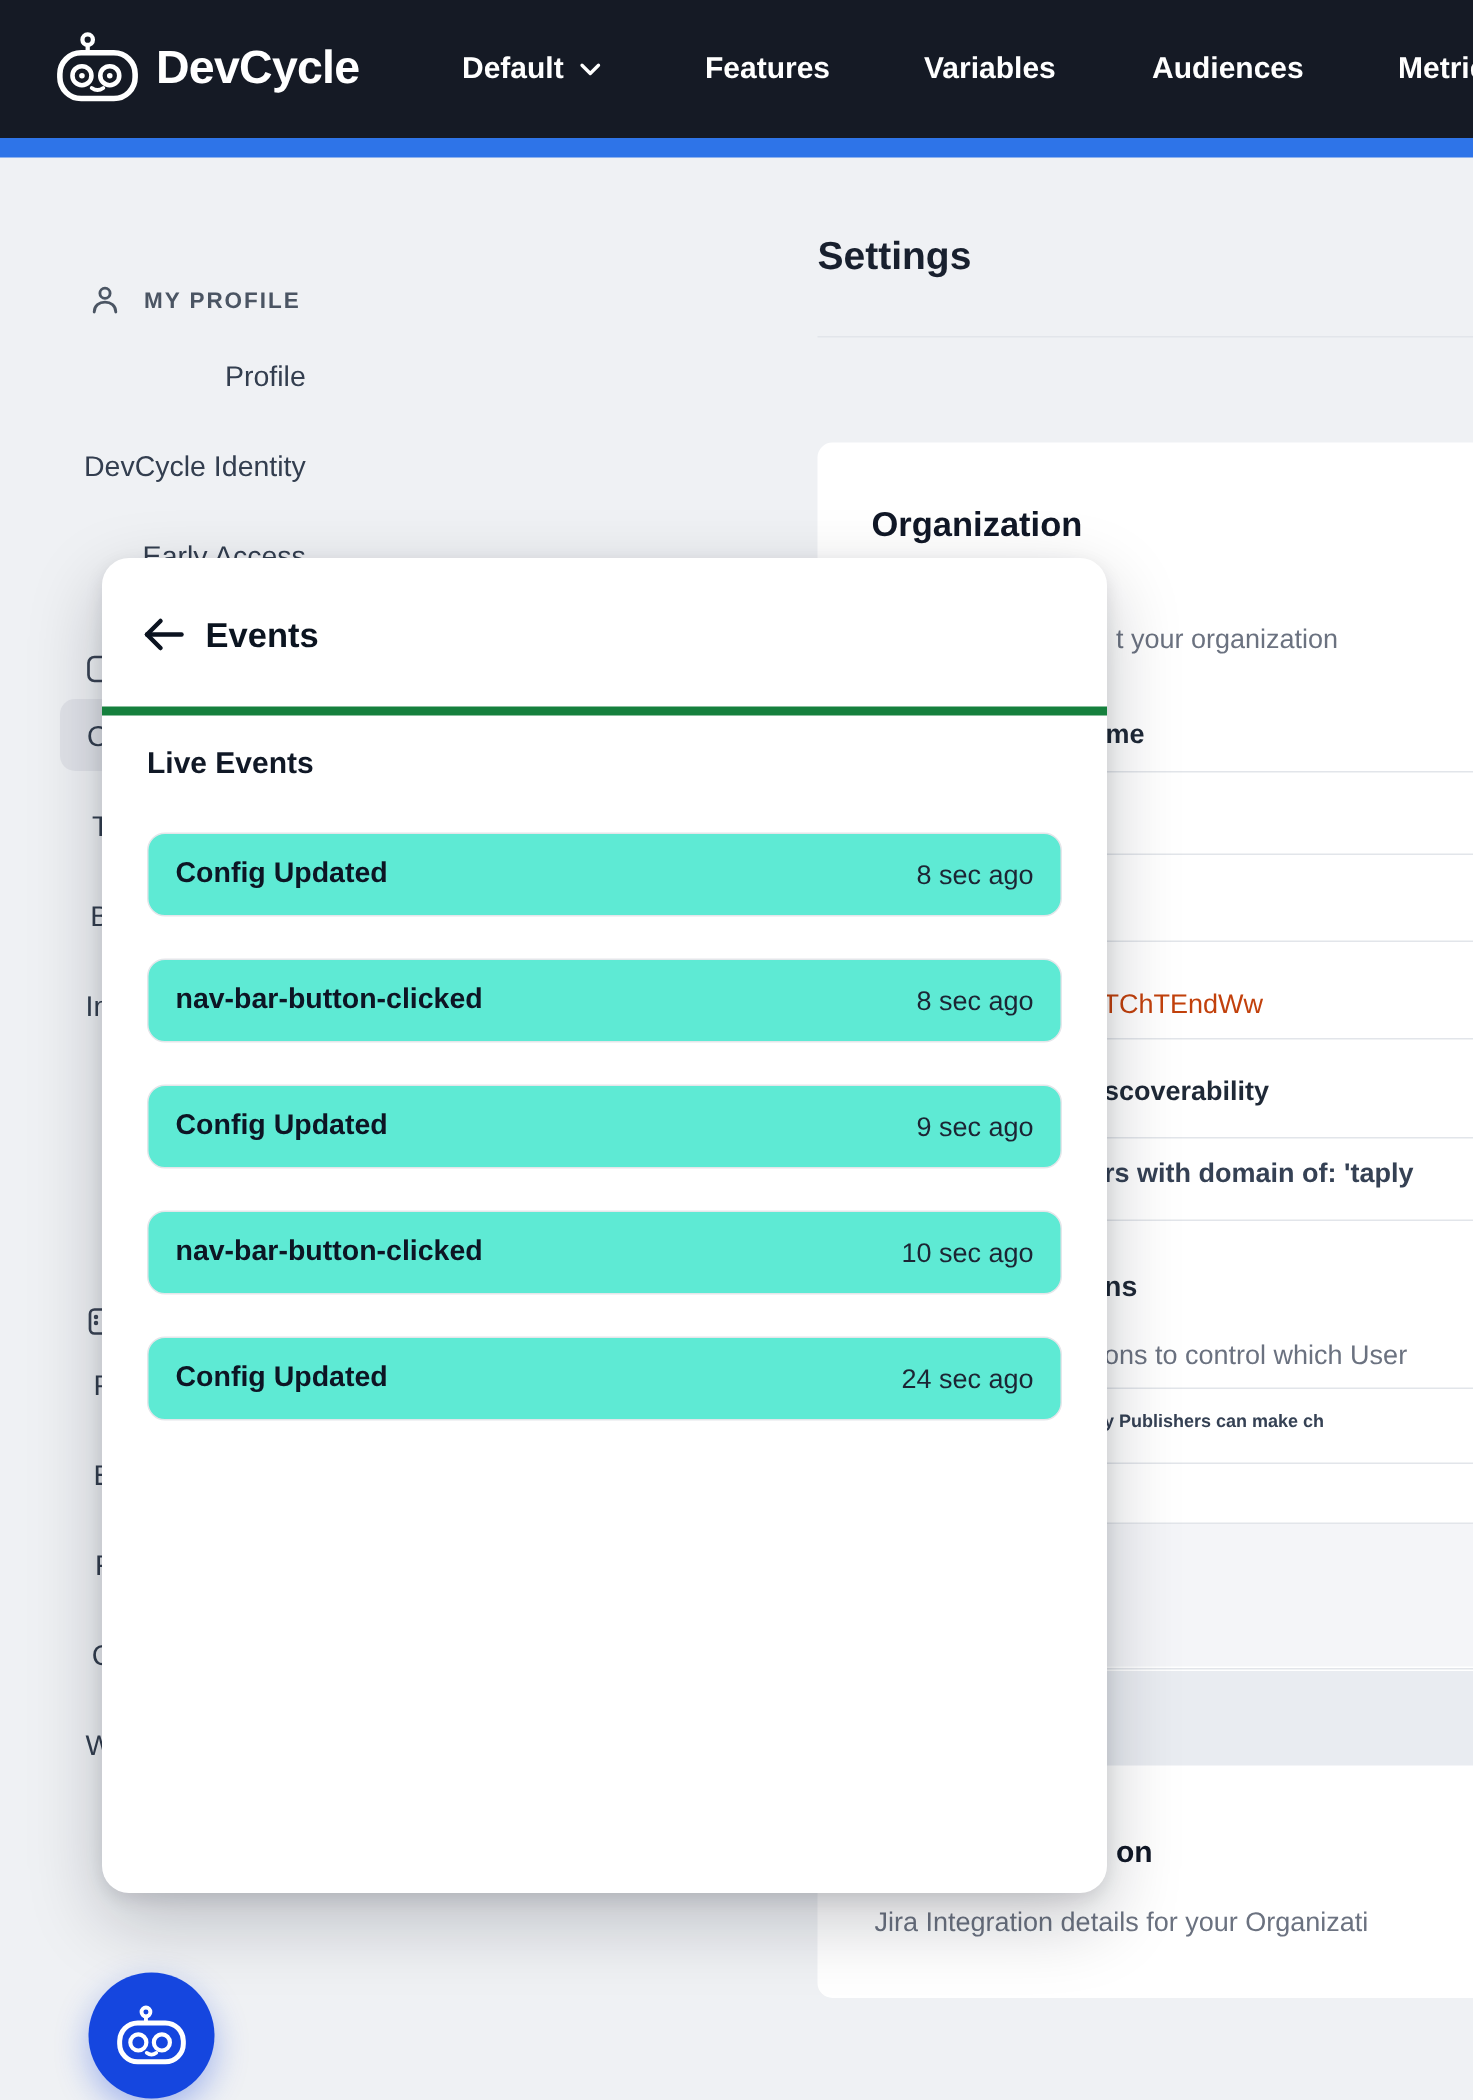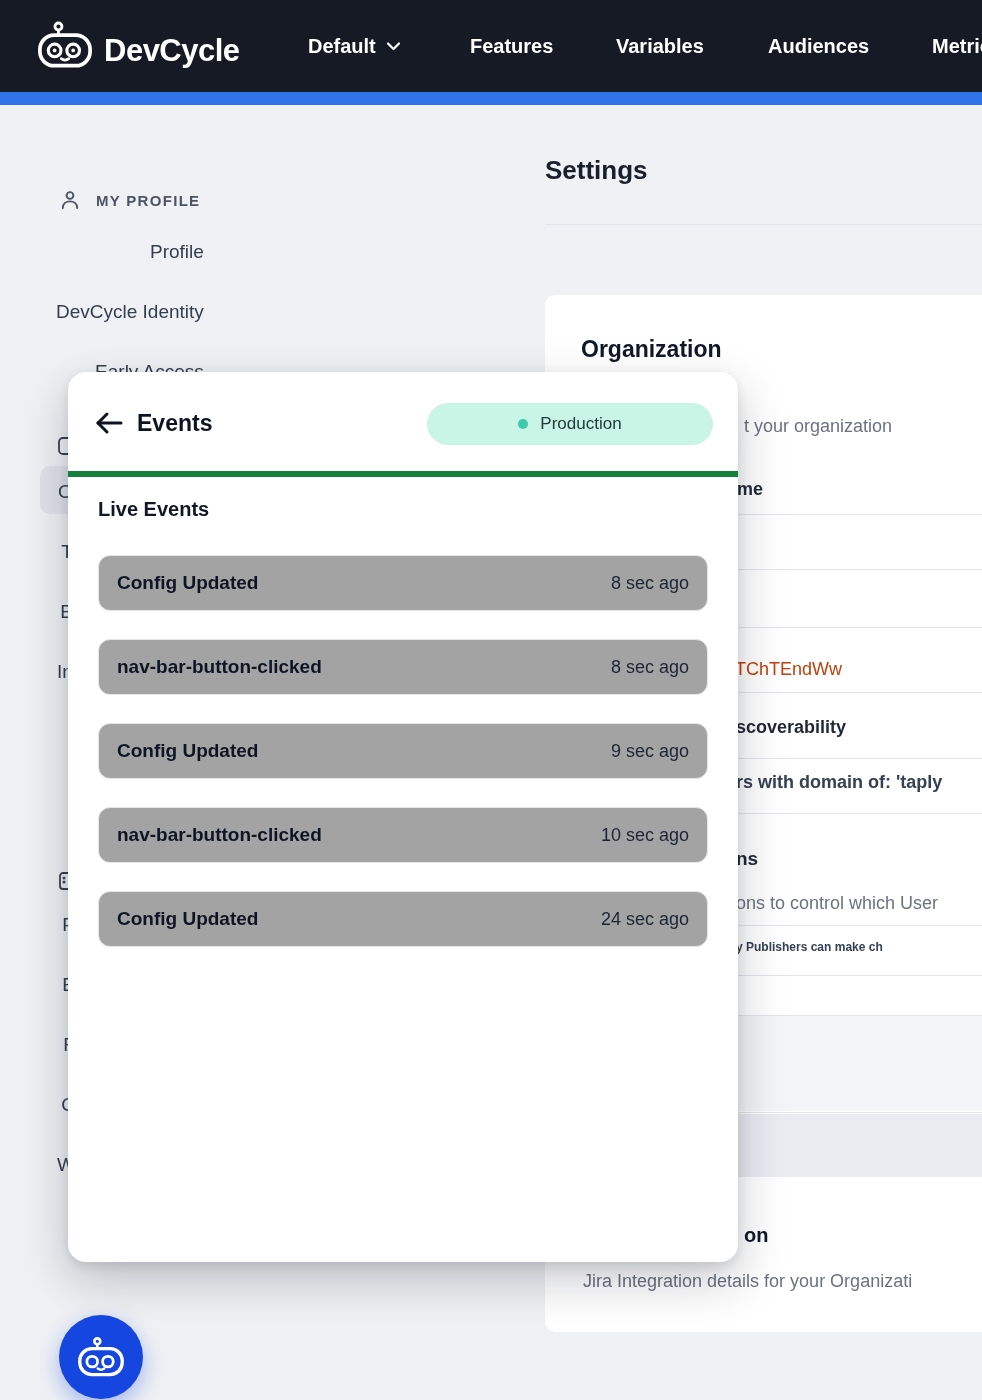--- a/index.html
+++ b/index.html
@@ -4,21 +4,21 @@
 <style>
   * { margin:0; padding:0; box-sizing:border-box; }
   html,body { background:#d8dade; }
   #stage {
     position:relative; width:982px; height:1400px; overflow:hidden;
     background:#eff1f4; font-family:"Liberation Sans", sans-serif;
     -webkit-font-smoothing:antialiased;
   }
   
   .topnav { position:absolute; left:0; top:0; width:982px; height:92px; background:#151a25; z-index:30; }
-  .brand { position:absolute; left:36px; top:21px; display:flex; align-items:flex-end; gap:10px; }
+  .brand { position:absolute; left:36px; top:21px; display:flex; align-items:center; gap:10px; }
   .brand-name { color:#fff; font-size:31px; font-weight:700; letter-spacing:-0.5px; }
   .nav-item { position:absolute; top:0; height:92px; display:flex; align-items:center; gap:10px;
               color:#ffffff; font-size:20px; font-weight:600; white-space:nowrap; cursor:pointer; }
   .accent-bar { position:absolute; left:0; top:92px; width:982px; height:13px; background:#2e74e8; z-index:30; }
 
   
   .side-header { position:absolute; left:58px; top:188px; display:flex; align-items:center; gap:14px; }
   .side-header-label { font-size:15px; font-weight:700; letter-spacing:1.3px; color:#4b5563; }
   .side-list { position:absolute; left:56px; display:flex; flex-direction:column;align-items:flex-end; }
   .side-item { height:60px; display:flex; align-items:center; font-size:19px; color:#333e4f; cursor:pointer; white-space:nowrap; }
@@ -38,21 +38,21 @@
            box-shadow:0 18px 50px rgba(9,14,26,.22), 0 4px 12px rgba(9,14,26,.10); z-index:50; }
   .modal-header { position:relative; height:105px; border-bottom:6px solid #15803d; }
   .back-btn { position:absolute; left:26px; top:36px; width:32px; height:30px; cursor:pointer; display:flex; align-items:center; }
   .modal-title { position:absolute; left:69px; top:38px; font-size:23px; font-weight:700; color:#0b1420; }
   .env-pill { position:absolute; right:25px; top:31px; width:286px; height:42px; border-radius:21px; background:#c9f5e6;
               display:flex; align-items:center; justify-content:center; gap:12px; }
   .env-dot { width:10px; height:10px; border-radius:50%; background:#3cc9ac; }
   .env-label { font-size:17px; font-weight:500; color:#223a3c; }
   .live-events-title { position:absolute; left:30px; top:126px; font-size:20px; font-weight:700; color:#101826; }
   .events-list { position:absolute; left:30px; top:183px; width:610px; display:flex; flex-direction:column; gap:28px; }
-  .event-row { height:56px; border:1px solid #e4e6ea; border-radius:12px; background:#a3a3a3;
+  .event-row { height:56px; border:1px solid #e4e6ea; border-radius:12px; background:#5eead4;
                display:flex; align-items:center; justify-content:space-between; padding:0 18px; cursor:pointer; }
   .event-name { font-size:19px; font-weight:700; color:#0d1524; }
   .event-time { font-size:18px; font-weight:400; color:#1c2534; }
 
   
   .fab { position:absolute; left:59px; top:1315px; width:84px; height:84px; border-radius:50%;
          background:#1546df; z-index:60; display:flex; align-items:center; justify-content:center;
          box-shadow:0 8px 22px rgba(21,70,223,.35); cursor:pointer; }
 </style>
 </head>
@@ -133,24 +133,20 @@
 
   <div class="modal">
     <div class="modal-header">
       <div class="back-btn">
         <svg width="30" height="26" viewBox="0 0 30 26" fill="none" stroke="#0b1320" stroke-width="3" stroke-linecap="round" stroke-linejoin="round">
           <line x1="4" y1="13" x2="27" y2="13"></line>
           <polyline points="13,4 4,13 13,22"></polyline>
         </svg>
       </div>
       <div class="modal-title">Events</div>
-      <div class="env-pill">
-        <span class="env-dot"></span>
-        <span class="env-label">Production</span>
-      </div>
     </div>
     <div class="live-events-title">Live Events</div>
     <div class="events-list">
 
         <div class="event-row">
           <span class="event-name">Config Updated</span>
           <span class="event-time">8 sec ago</span>
         </div>
 
         <div class="event-row">

